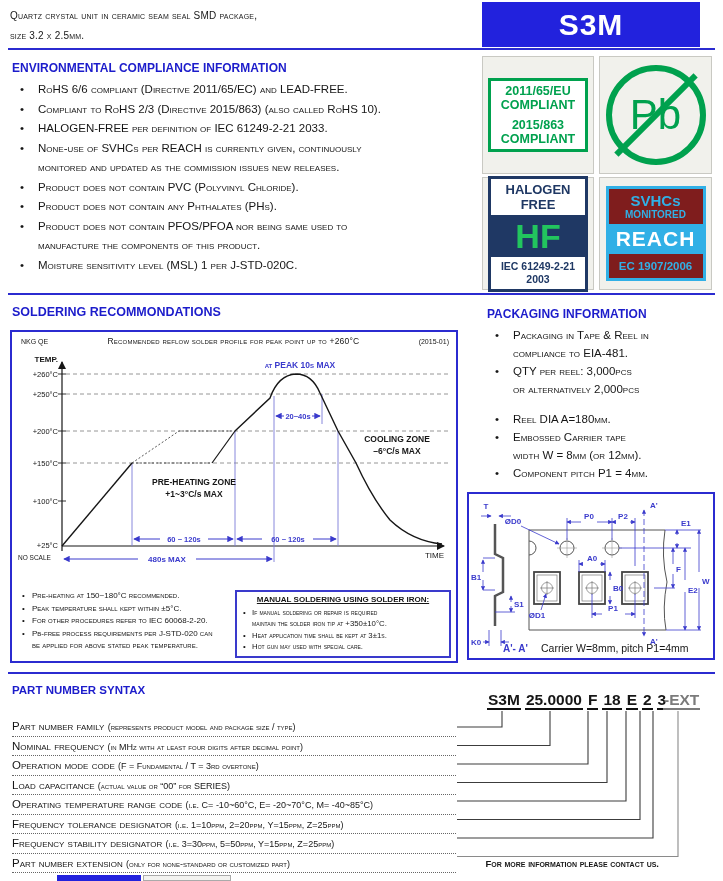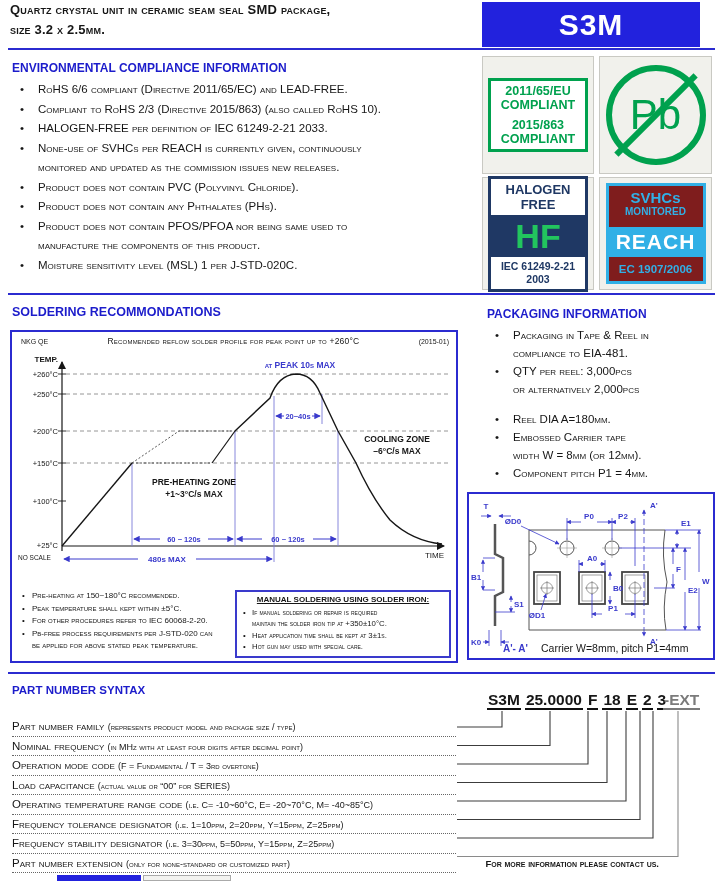--- a/index.html
+++ b/index.html
@@ -7,21 +7,21 @@
     --chart-blue:#3a3acc; --green:#00a14e; --navy:#1f3864; --lblue:#31b0e6;
     --gray:#7b7b7b; --ink:#161616;
   }
   *{margin:0;padding:0;box-sizing:border-box;}
   body{background:#ffffff;font-family:"Liberation Sans",sans-serif;color:var(--ink);}
   .page{position:relative;width:723px;height:881px;background:#fff;overflow:hidden;}
   .sc{font-variant:small-caps;}
   .pre{white-space:pre-line;}
 
   
-  .doc-title{position:absolute;left:10px;top:0;width:462px;font-size:13px;font-weight:bold;line-height:20px;letter-spacing:.2px;}
+  .doc-title{position:absolute;left:10px;top:6px;width:462px;font-size:10px;font-weight:normal;line-height:20px;letter-spacing:.2px;}
   .product-box{position:absolute;left:482px;top:2px;width:218px;height:45px;background:var(--box-blue);display:flex;align-items:center;justify-content:center;}
   .product-box span{color:#fff;font-size:30px;font-weight:bold;letter-spacing:1px;}
   .hr{position:absolute;left:8px;width:707px;height:2px;background:var(--rule-blue);}
 
   
   .h{position:absolute;color:var(--heading-blue);font-weight:bold;}
 
   
   .bullets .bullet{position:relative;padding-left:26px;}
   .bullets .bullet::before{content:"•";position:absolute;left:8px;top:0;}
@@ -36,21 +36,21 @@
   .rohs .big{border-top:2px solid var(--green);border-bottom:2px solid var(--green);font-size:30px;line-height:38px;}
   .pbwrap{position:relative;width:100px;height:100px;}
   .pbcirc{position:absolute;left:0;top:0;width:100px;height:100px;border:6px solid var(--green);border-radius:50%;display:flex;align-items:center;justify-content:center;color:var(--green);font-size:42px;font-weight:normal;}
   .pbslash{position:absolute;left:-6px;top:47px;width:112px;height:6px;background:var(--green);transform:rotate(-45deg);}
   .hf{width:100px;border:3px solid var(--navy);background:#fff;text-align:center;color:var(--navy);font-weight:bold;}
   .hf .top{font-size:13px;line-height:15px;padding:3px 0;}
   .hf .band{background:var(--navy);color:#22c55e;font-size:34px;line-height:42px;}
   .hf .bot{font-size:10.5px;line-height:13px;padding:3px 0;}
   .reach{width:100px;border:3px solid var(--lblue);background:#7f1d1d;text-align:center;color:var(--lblue);font-weight:bold;}
   .reach .l1{font-size:15px;line-height:17px;padding-top:3px;}
-  .reach .l2{font-size:10px;line-height:12px;padding-bottom:9px;}
+  .reach .l2{font-size:10px;line-height:12px;padding-bottom:3px;}
   .reach .band{background:var(--lblue);color:#fff;font-size:21px;line-height:30px;letter-spacing:1px;}
   .reach .bot{font-size:11.5px;line-height:14px;padding:5px 0;}
 
   
   .chart-box{position:absolute;left:10px;top:330px;width:448px;height:333px;border:2px solid var(--rule-blue);}
   .chart-head{display:flex;justify-content:space-between;align-items:baseline;padding:4px 7px 0 9px;}
   .chart-head .mk{font-size:7px;}
   .chart-head .ti{font-size:8.5px;letter-spacing:.2px;}
   .chart-head .rv{font-size:7px;}
   .chart-notes{display:flex;justify-content:space-between;padding:2px 5px 0 8px;}

